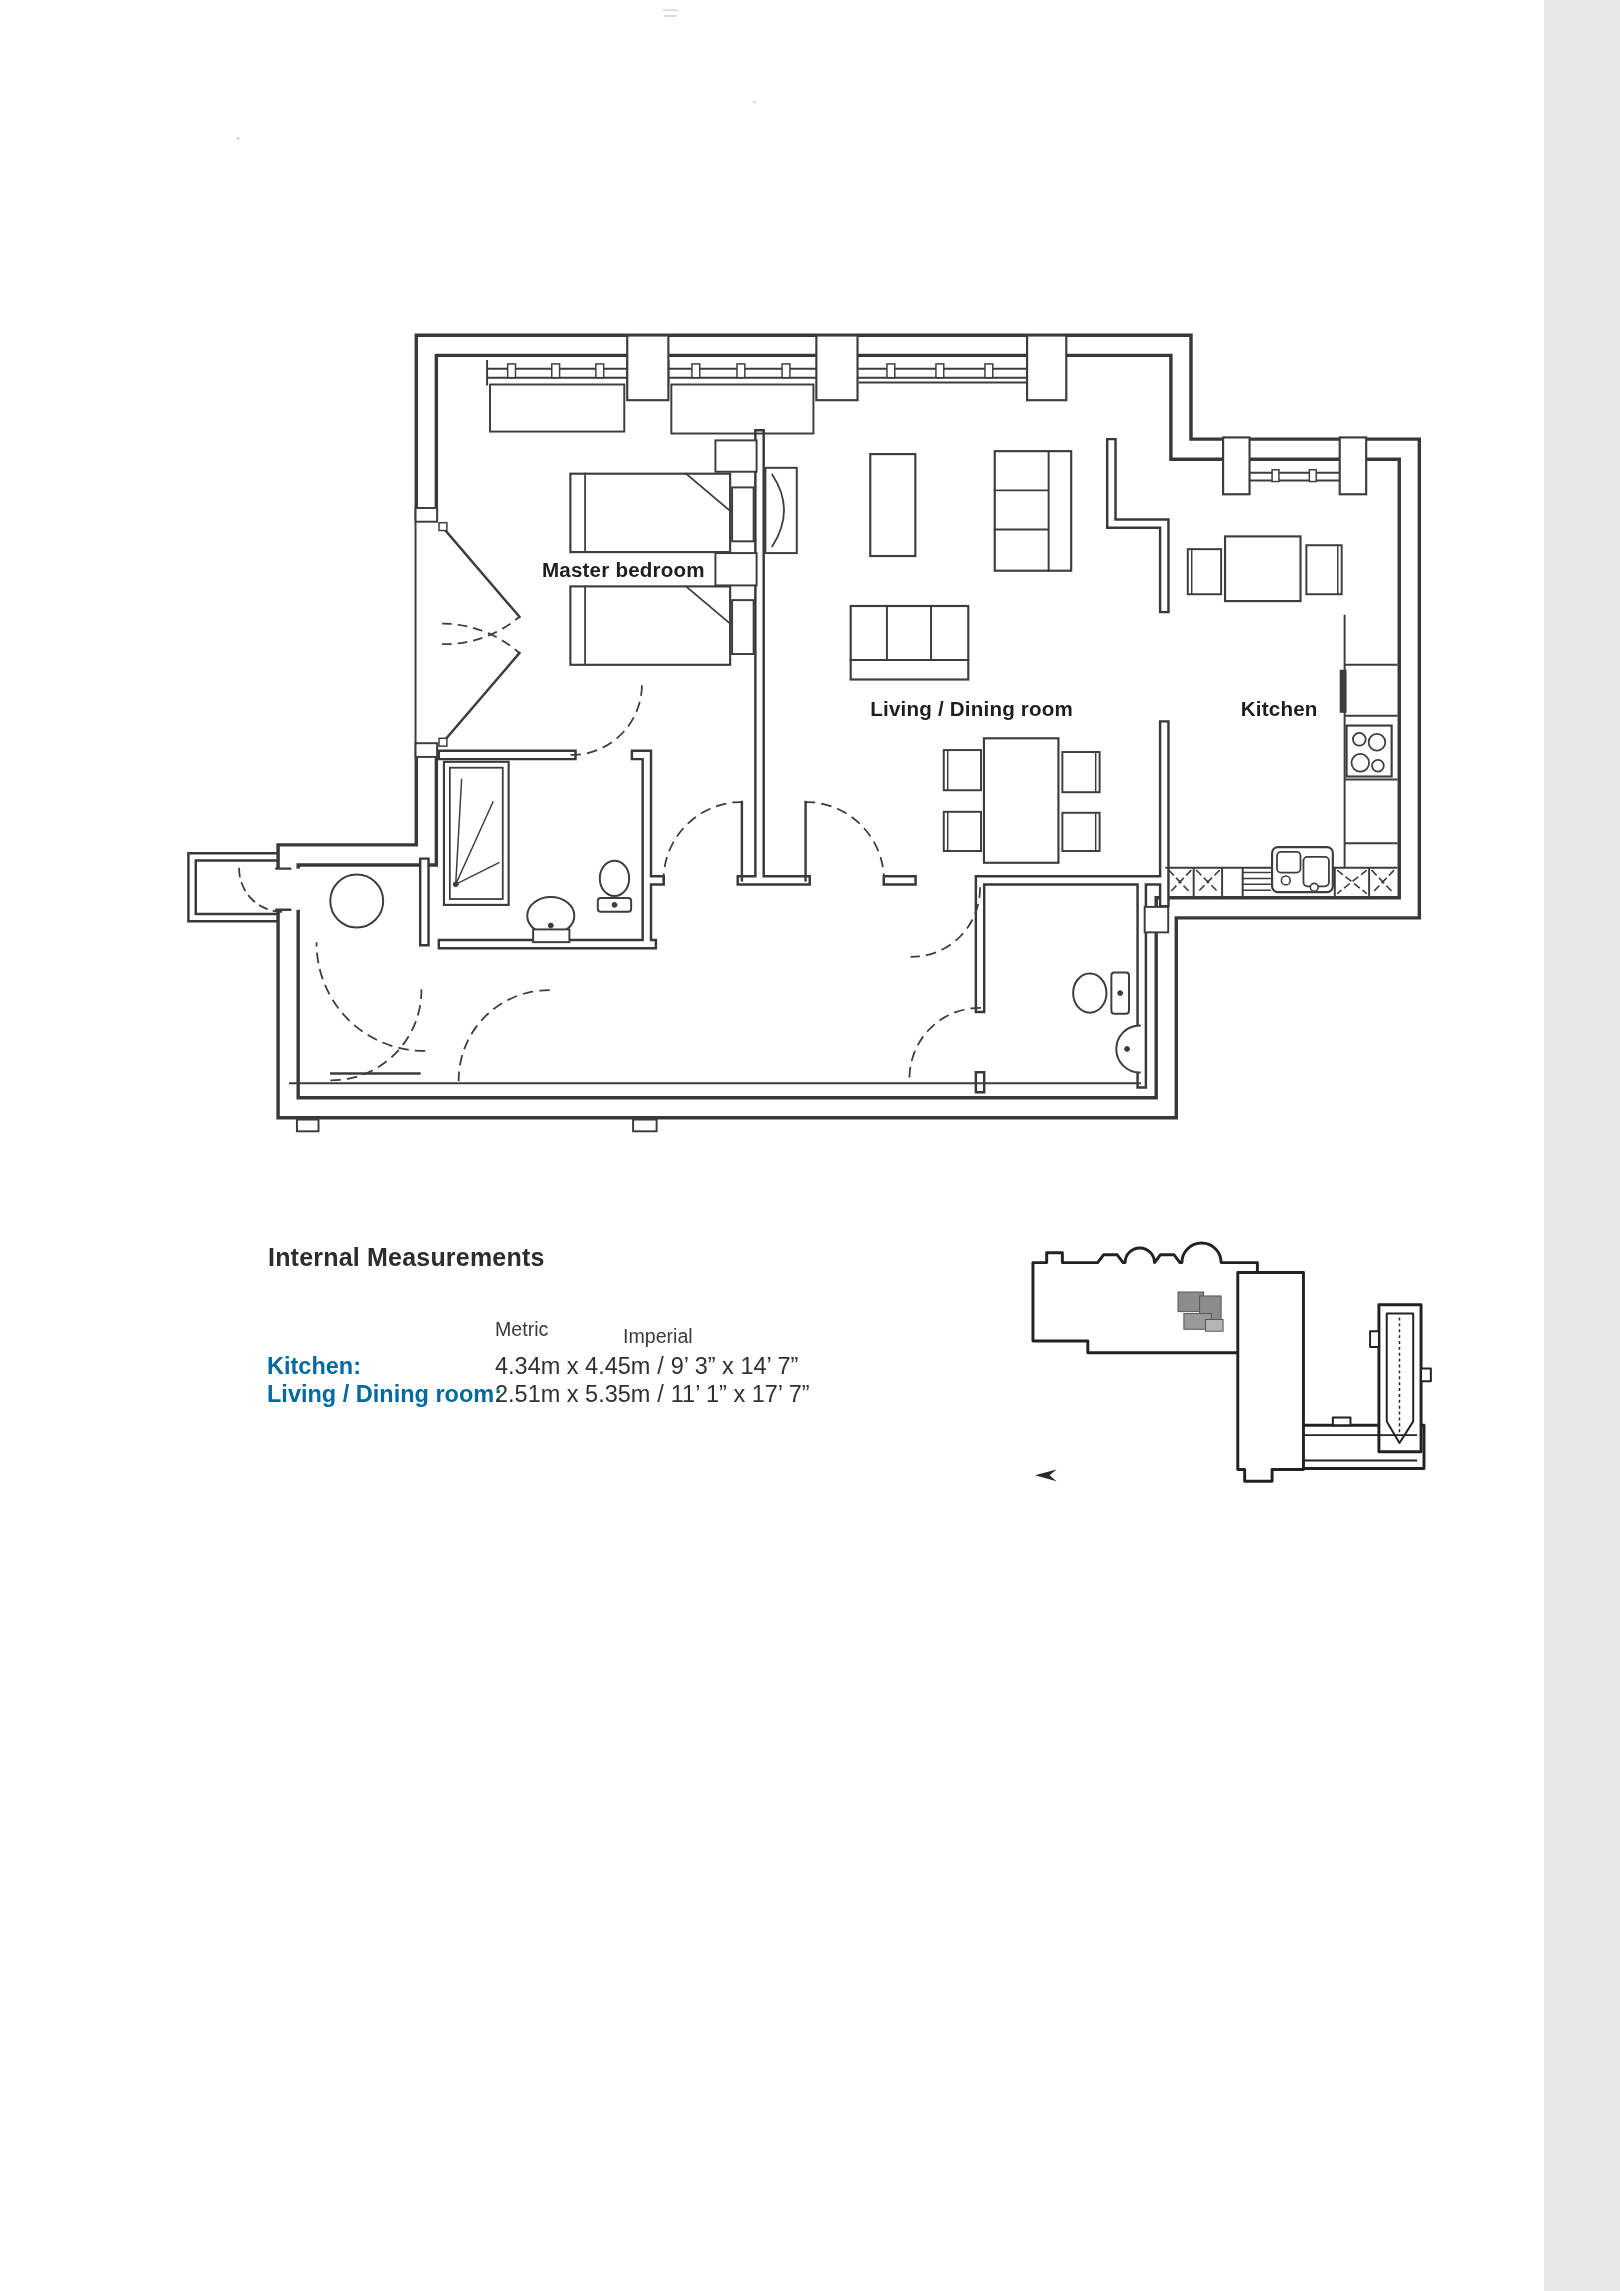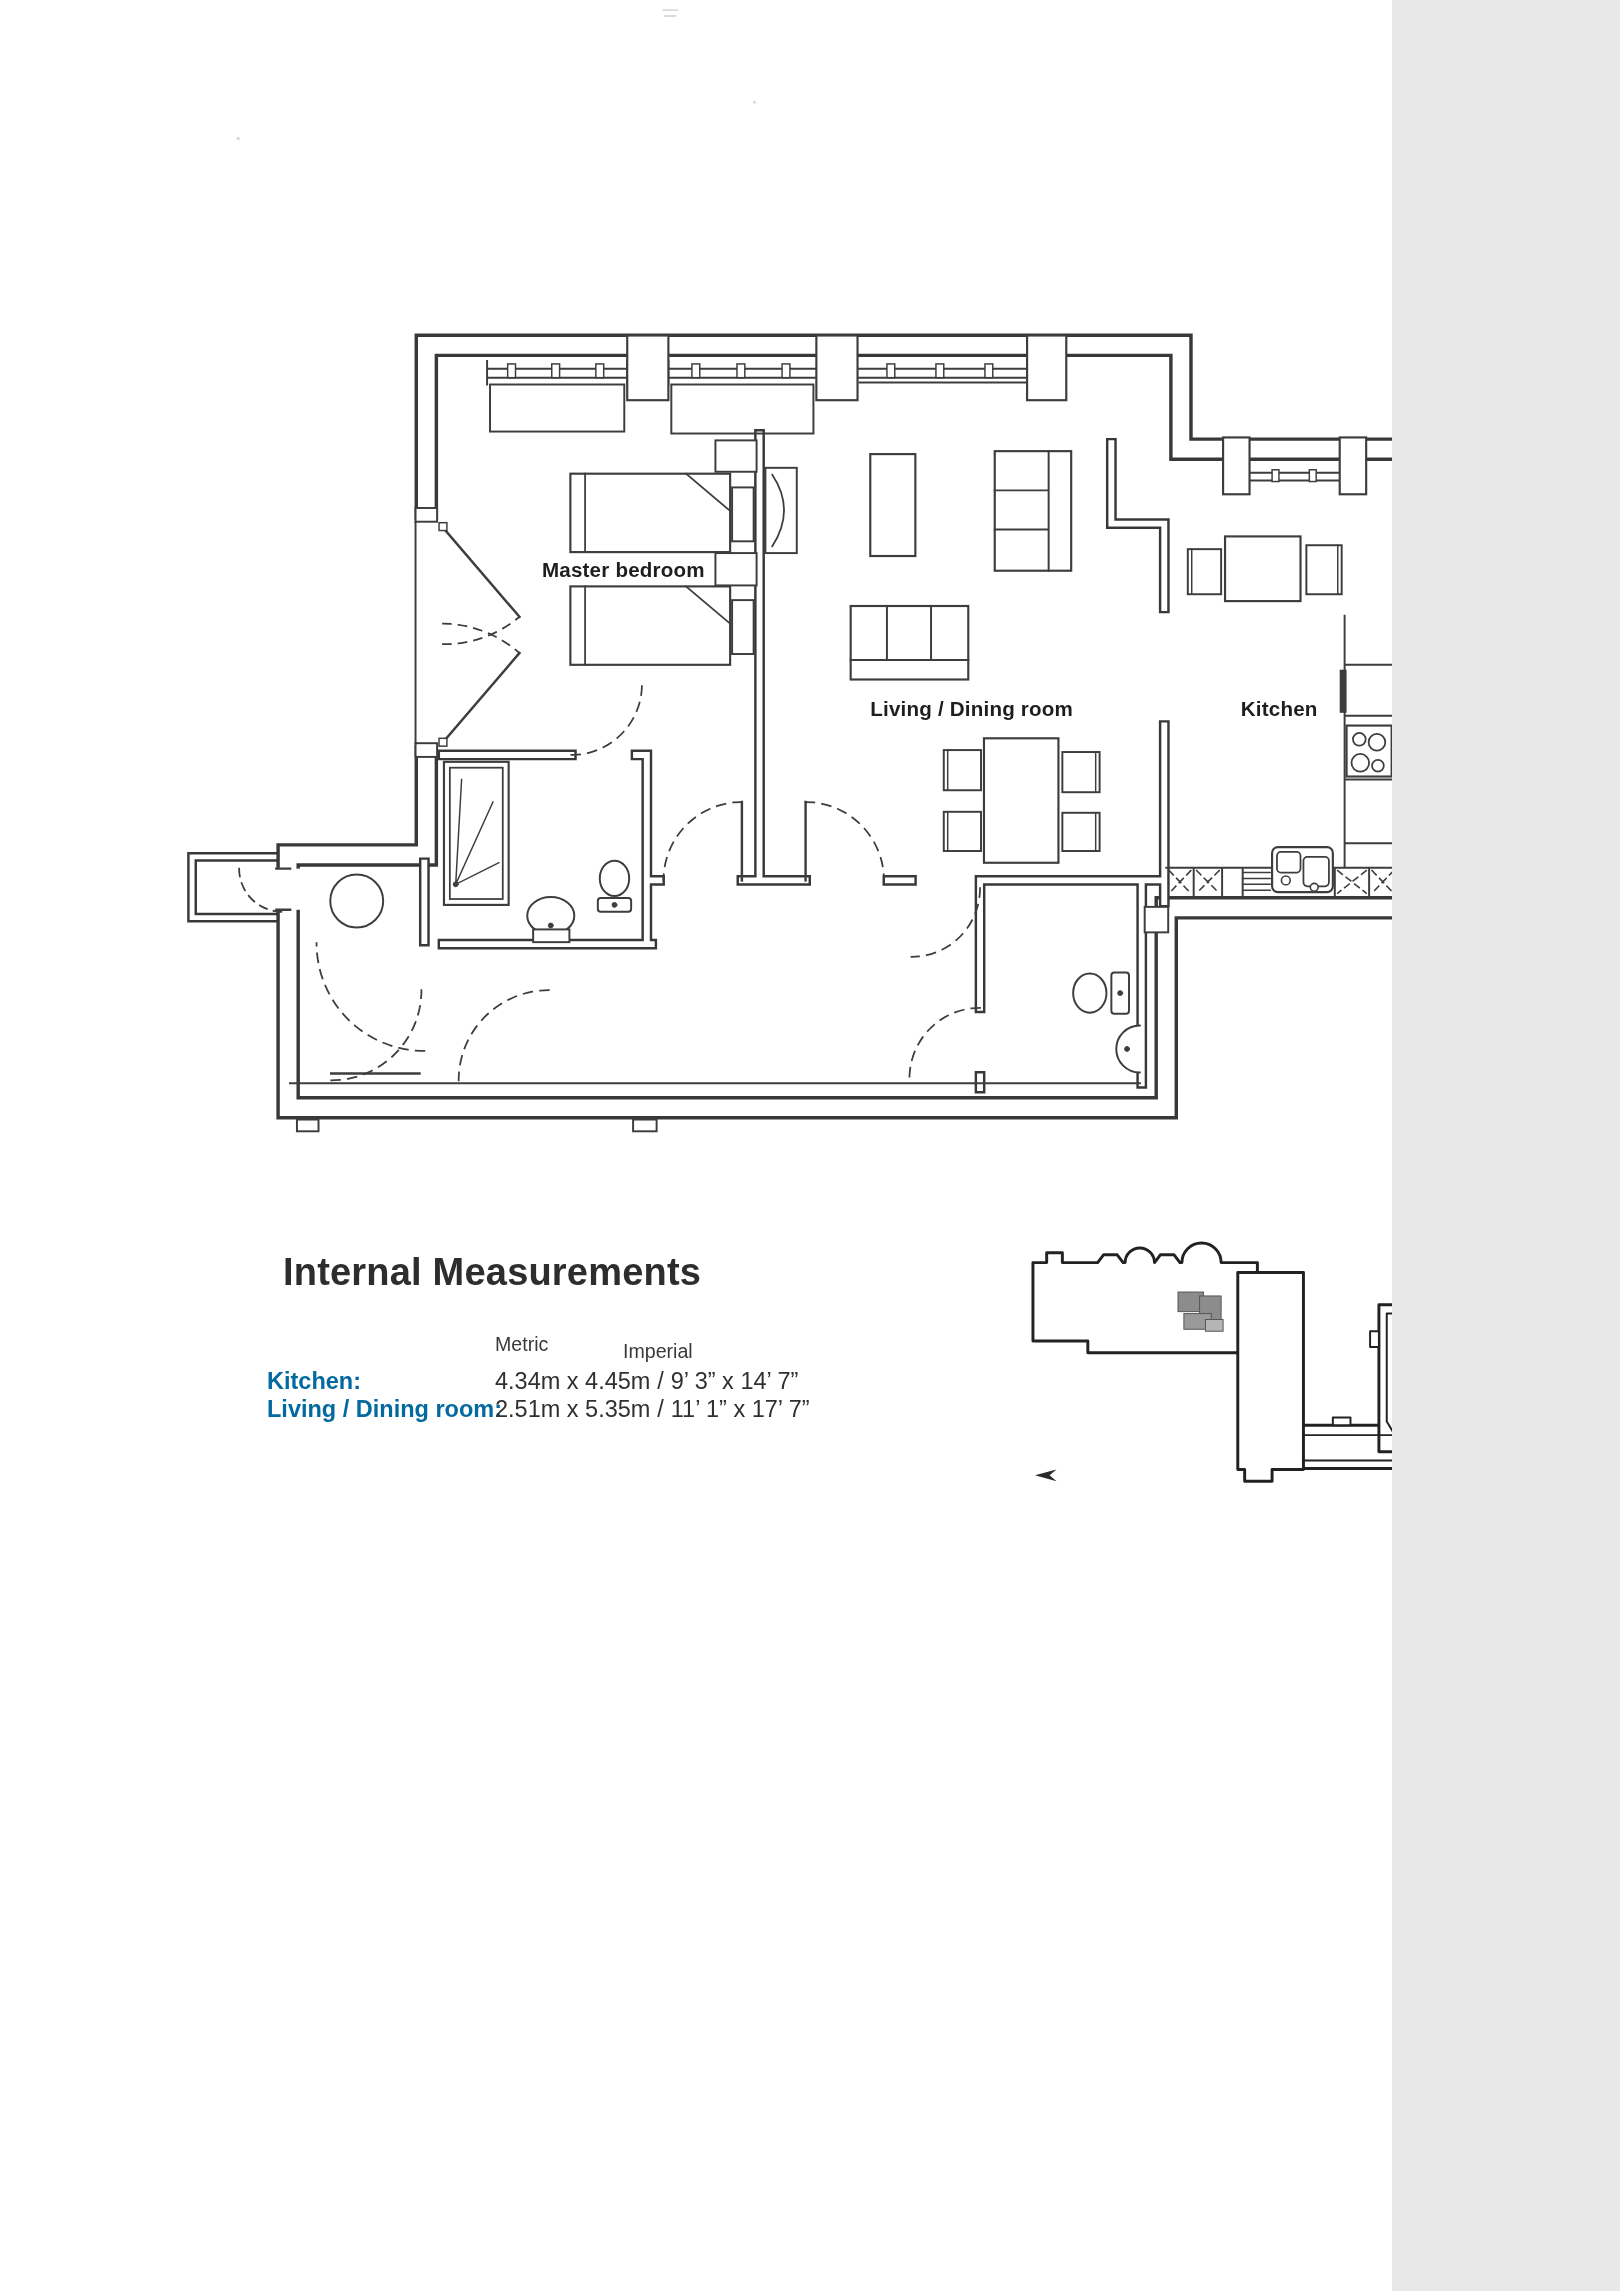--- a/index.html
+++ b/index.html
@@ -1,22 +1,22 @@
 <!DOCTYPE html>
 <html><head>
 <meta charset="utf-8">
 <style>
   html,body{margin:0;padding:0;background:#e8e8e8;}
-  .page{position:relative;width:1392px;height:2292px;background:#ffffff;overflow:hidden;
+  .page{position:relative;width:1544px;height:2292px;background:#ffffff;overflow:hidden;
         font-family:"Liberation Sans",sans-serif;color:#2a2a2a;}
   svg{position:absolute;left:0;top:0;}
   svg text{font-family:"Liberation Sans",sans-serif;}
   .room-label{font-size:21px;font-weight:bold;fill:#1e1e1e;letter-spacing:0.2px;}
   .measurements{position:absolute;left:267px;top:1241px;width:882px;}
-  .measurements h1{margin:16px;font-size:38px;line-height:31px;font-weight:bold;color:#2d2d2d;letter-spacing:0.2px;}
+  .measurements h1{margin:1px;font-size:25px;line-height:31px;font-weight:bold;color:#2d2d2d;letter-spacing:0.2px;}
   .col-headers{position:relative;height:23.5px;margin-top:45px;font-size:19.6px;color:#3a3a3a;text-align:center;}
   .col-headers .metric{position:absolute;left:228px;top:0;}
   .col-headers .imperial{position:absolute;left:356px;top:7px;}
   .rows{margin-top:11.8px;font-size:23.5px;line-height:27.4px;color:#303030;}
   .mrow{white-space:nowrap;}
   .mrow .lbl{display:inline-block;width:228px;font-weight:bold;color:#0369a1;}
   .mrow .sep{margin:0 6.9px;}
 </style>
 </head>
 <body>

